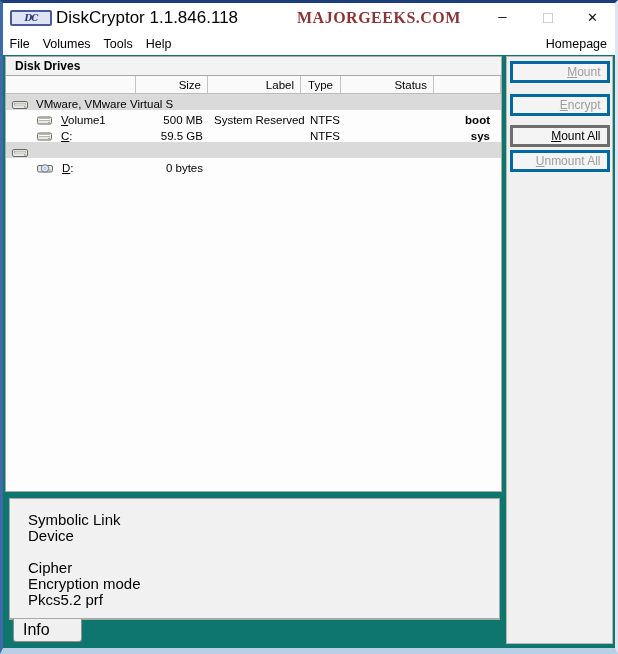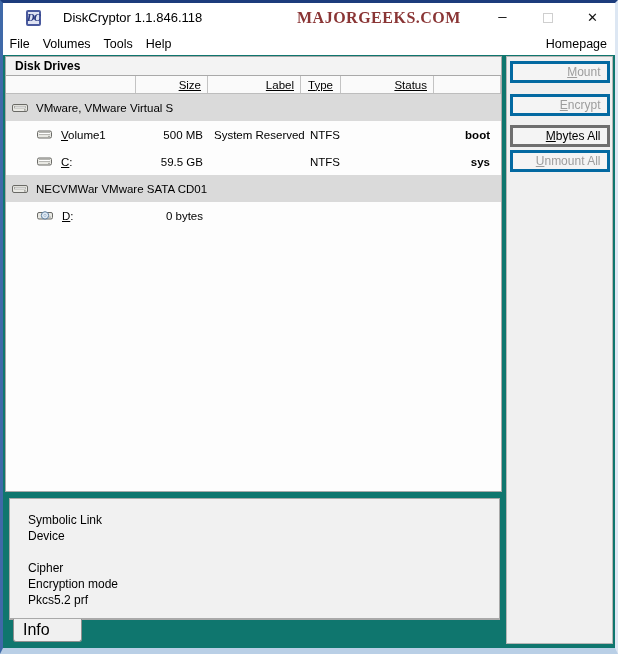--- a/index.html
+++ b/index.html
@@ -6,66 +6,66 @@
   *{box-sizing:border-box;}
   .window{
     width:618px;height:654px;position:relative;overflow:hidden;
     border-top:3px solid #1d3c7c;border-left:3px solid #3f69a8;
     border-right:3px solid #dde7f3;border-bottom:6px solid #b9cfe6;
     background:#f0f0f0;
     font-family:"Liberation Sans",sans-serif;color:#000;
   }
   
   .titlebar{height:29px;background:#fff;display:flex;align-items:center;position:relative;}
-  .app-icon{width:15px;height:16px;margin-left:23px;border:2px solid #4a5a9e;border-radius:2px;
+  .app-icon{width:42px;height:16px;margin-left:7px;border:2px solid #4a5a9e;border-radius:2px;
     background:#dfe3f2;color:#2a3a80;font:bold italic 9px "DejaVu Serif",serif;
     display:flex;align-items:center;justify-content:center;letter-spacing:-1px;}
-  .title-text{margin-left:22px;font-size:13px;}
+  .title-text{margin-left:4px;font-size:17px;}
   .watermark{position:absolute;left:294px;top:6px;font-family:Liberation Serif, serif;
     font-weight:bold;font-size:16px;letter-spacing:.5px;color:#8a3535;}
   .caption-controls{position:absolute;right:0;top:0;height:29px;display:flex;}
   .cap-btn{width:45px;height:29px;display:flex;align-items:center;justify-content:center;cursor:default;}
   .glyph-min{font-size:15px;color:#222;margin-top:-4px;}
   .glyph-max{width:10px;height:10px;border:1px solid #cfcfcf;}
   .glyph-close{font-size:13px;color:#111;}
   
   .menubar{height:23px;background:#fff;display:flex;align-items:center;font-size:12.5px;padding-left:0;}
   .menu-item{padding:0 6.5px;}
   .homepage{margin-left:auto;margin-right:8px;}
   
   .main{position:relative;height:593px;background:#0f766e;}
   .drives-box{position:absolute;left:2px;top:1px;width:497px;height:436px;
     border:1px solid #a9a9a9;background:#fff;}
   .drives-title{height:19px;line-height:19px;padding-left:9px;font-size:12px;font-weight:bold;
     background:#f3f3f3;border-bottom:1px solid #a9a9a9;}
   .listview{height:415px;background:#fdfdfd;font-size:11.5px;overflow:hidden;}
-  .lv-header{display:flex;height:18px;background:#fafafa;border-bottom:1px solid #bdbdbd;align-items:flex-start;text-decoration:underline;}
+  .lv-header{display:flex;height:18px;background:#fafafa;border-bottom:1px solid #bdbdbd;align-items:flex-start;}
   .hcell{border-right:1px solid #c3c3c3;display:flex;align-items:center;height:100%;}
   .h-name{width:130px;}
   .h-size{width:72px;justify-content:flex-end;padding-right:6px;}
   .h-label{width:93px;justify-content:flex-end;padding-right:6px;}
   .h-type{width:40px;padding-left:7px;}
   .h-status{width:93px;justify-content:flex-end;padding-right:6px;}
   .h-extra{flex:1;}
-  .lv-row{display:flex;height:27px;align-items:center;}
+  .lv-row{display:flex;height:16px;align-items:flex-end;}
   .lv-row.group{background:#dadada;}
   .grp-icon{margin-left:6px;flex:0 0 auto;display:flex;}
   .grp-name{margin-left:8px;white-space:nowrap;}
   .c-name{width:130px;display:flex;align-items:center;padding-left:31px;}
   .c-name .vol-icon{flex:0 0 auto;display:flex;}
   .c-name .vol-label{margin-left:9px;white-space:nowrap;}
   .hk{text-decoration:underline;}
   .c-size{width:72px;text-align:right;padding-right:5px;}
   .c-label{width:93px;padding-left:6px;white-space:nowrap;}
   .c-type{width:40px;padding-left:9px;}
   .c-status{width:93px;}
   .c-extra{flex:1;text-align:right;padding-right:11px;font-weight:bold;}
   
   .info-panel{position:absolute;left:6px;top:443px;width:491px;height:121px;
-    border:1px solid #a9a9a9;background:#f1f1f1;padding:13px 0 0 18px;font-size:12px;}
+    border:1px solid #a9a9a9;background:#f1f1f1;padding:13px 0 0 18px;font-size:15px;}
   .info-line{height:16px;line-height:16px;}
   .tabstrip{position:absolute;left:6px;top:564px;width:491px;height:0;border-top:1px solid #a9a9a9;}
   .info-tab{position:absolute;left:10px;top:564px;width:69px;height:23px;background:#f0f0f0;
     border:1px solid #8f8f8f;border-top:none;border-radius:0 0 3px 3px;
     font-size:16px;display:flex;align-items:center;padding-left:9px;}
   
   .right-panel{position:absolute;left:503px;top:1px;width:107px;height:588px;
     border:1px solid #b6b6b6;background:#f0f0f0;padding-top:4px;}
   .act-btn{display:block;width:100px;height:22px;margin:0 auto;background:#f4f4f4;
     border:3px solid #0369a1;font-family:"Liberation Sans",sans-serif;font-size:12px;
@@ -168,21 +168,20 @@
         </div>
 
         <div class="lv-row group">
           <span class="grp-icon">
             <svg width="16" height="10" viewBox="0 0 16 10">
                 <rect x="0.5" y="1.5" width="15" height="7" rx="1.5" fill="#e9e9e4" stroke="#6a6a66"></rect>
                 <rect x="2.5" y="3.2" width="11" height="1.8" fill="#fff" stroke="#90908c" stroke-width="0.6"></rect>
                 <circle cx="12.9" cy="6.9" r="0.7" fill="#5a5a56"></circle>
               </svg>
           </span>
-          <span class="grp-name">NECVMWar VMware SATA CD01</span>
         </div>
 
         <div class="lv-row">
           <div class="c-name">
             <span class="vol-icon">
               <svg width="16" height="11" viewBox="0 0 16 11">
                   <rect x="0.5" y="2.5" width="15" height="6.5" rx="1.5" fill="#e9e9e4" stroke="#6a6a66"></rect>
                   <circle cx="8" cy="5.4" r="3.7" fill="#dfe9f3" stroke="#5d7d9d"></circle>
                   <circle cx="8" cy="5.4" r="1.1" fill="#f8fbff" stroke="#7d9cba" stroke-width="0.6"></circle>
                   <circle cx="13" cy="7" r="0.6" fill="#5a5a56"></circle>
@@ -207,18 +206,18 @@
       <div class="info-line">Cipher</div>
       <div class="info-line">Encryption mode</div>
       <div class="info-line">Pkcs5.2 prf</div>
     </div>
     <div class="tabstrip"></div>
     <div class="info-tab">Info</div>
 
     <div class="right-panel">
       <button class="act-btn"><span class="hk">M</span><span>ount</span></button>
       <button class="act-btn mt-lg"><span class="hk">E</span><span>ncrypt</span></button>
-      <button class="act-btn enabled mt-xl"><span class="hk">M</span><span>bytes All</span></button>
+      <button class="act-btn enabled mt-xl"><span class="hk">M</span><span>ount All</span></button>
       <button class="act-btn mt-sm"><span class="hk">U</span><span>nmount All</span></button>
     </div>
 
   </div>
 </div>
 
 </body></html>

